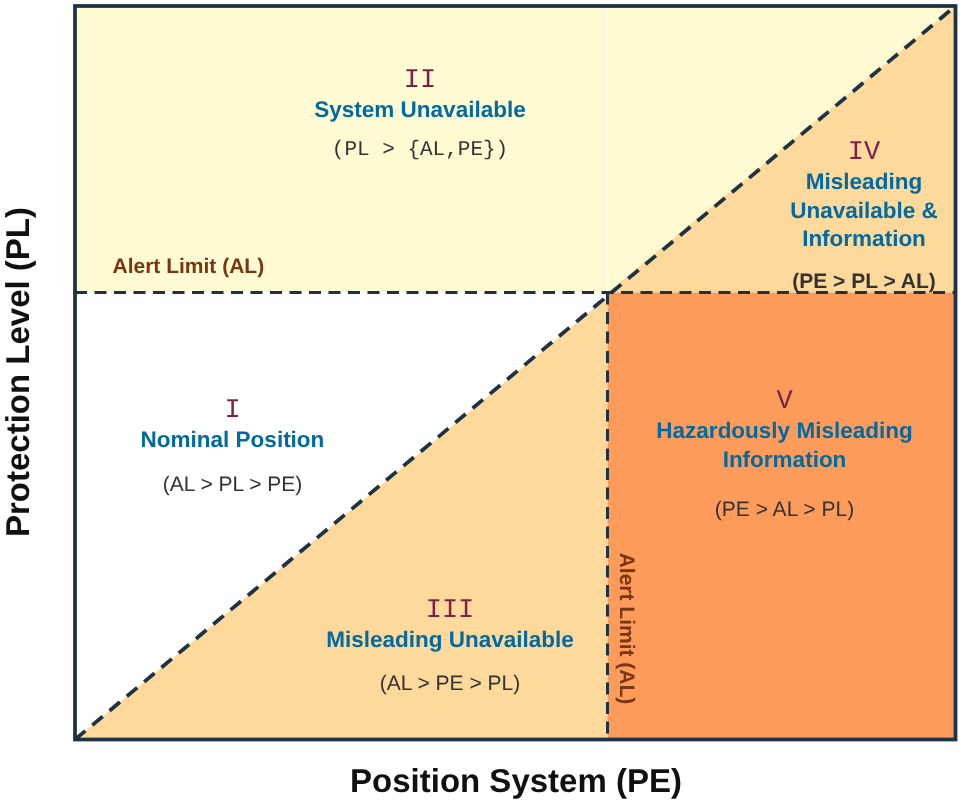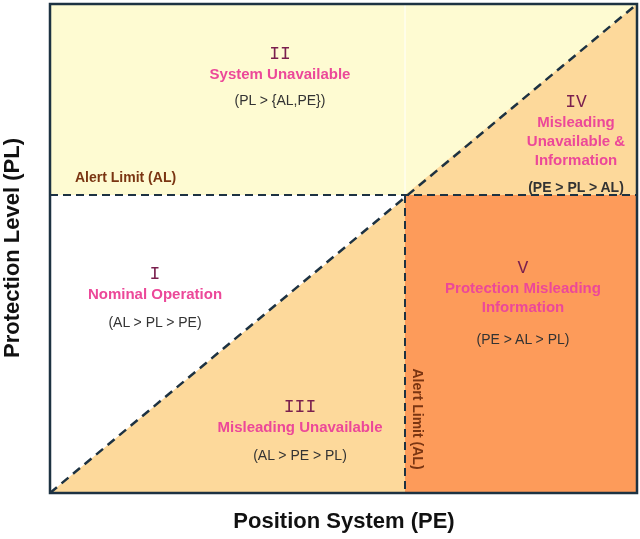--- a/index.html
+++ b/index.html
@@ -1,20 +1,20 @@
 <!DOCTYPE html>
 <html><head>
   <meta charset="utf-8">
   <style>
     html, body { margin: 0; padding: 0; background: #ffffff; }
     body { width: 640px; height: 539px; position: relative; overflow: hidden; font-family: "Liberation Sans", sans-serif; }
     #diagram { position: absolute; left: 0; top: 0; width: 640px; height: 539px; }
     .region-text { position: absolute; text-align: center; color: #3d3d3d; }
     .numeral { font-family: "Liberation Mono", monospace; font-weight: normal; color: #7a1f4e; font-size: 18px; line-height: 20px; }
-    .title { font-weight: bold; font-size: 15px; line-height: 19px; color: #ec4899; }
+    .title { font-weight: bold; font-size: 15px; line-height: 19px; color: #0369a1; }
     .cond { font-size: 14px; line-height: 18px; color: #333; margin-top: 10px; }
     .al-label { position: absolute; font-weight: bold; font-size: 14px; color: #7a3512; white-space: nowrap; }
     .axis-label { position: absolute; font-weight: bold; font-size: 22px; color: #111; white-space: nowrap; }
   </style>
 </head>
 <body>
 
 <svg id="diagram" width="640" height="539" viewBox="0 0 640 539">
 
   <rect x="50" y="4" width="587" height="191" fill="#fefbd2"></rect>
@@ -32,42 +32,42 @@
   <line x1="50" y1="493" x2="637" y2="4" stroke="#1d3242" stroke-width="2.5" stroke-dasharray="9,6"></line>
   <line x1="50" y1="195" x2="637" y2="195" stroke="#1d3242" stroke-width="2" stroke-dasharray="8,5"></line>
   <line x1="405" y1="195" x2="405" y2="493" stroke="#1d3242" stroke-width="2" stroke-dasharray="8,5"></line>
 
   <rect x="50" y="4" width="587" height="489" fill="none" stroke="#1d3242" stroke-width="2.5"></rect>
 </svg>
 
 <div class="region-text" style="left:180px; top:44px; width:200px;">
   <div class="numeral">II</div>
   <div class="title">System Unavailable</div>
-  <div class="cond" style="margin-top:8px;">(PL &gt; {AL,PE})</div>
+  <div class="cond" style="margin-top:8px;font-family:Liberation Mono, monospace;">(PL &gt; {AL,PE})</div>
 </div>
 
 <div class="al-label" style="left:75px; top:169px;">Alert Limit (AL)</div>
 
 <div class="region-text" style="left:512px; top:76px; width:128px;margin-top:16px;">
   <div class="numeral">IV</div>
   <div class="title">Misleading</div>
   <div class="title">Unavailable &amp;</div>
   <div class="title">Information</div>
   <div class="cond" style="margin-top:9px;font-weight:bold;">(PE &gt; PL &gt; AL)</div>
 </div>
 
 <div class="region-text" style="left:55px; top:264px; width:200px;">
   <div class="numeral">I</div>
-  <div class="title">Nominal Operation</div>
+  <div class="title">Nominal Position</div>
   <div class="cond">(AL &gt; PL &gt; PE)</div>
 </div>
 
 <div class="region-text" style="left:412px; top:258px; width:222px;">
   <div class="numeral">V</div>
-  <div class="title">Protection Misleading</div>
+  <div class="title">Hazardously Misleading</div>
   <div class="title">Information</div>
   <div class="cond" style="margin-top:14px;">(PE &gt; AL &gt; PL)</div>
 </div>
 
 <div class="region-text" style="left:195px; top:397px; width:210px;">
   <div class="numeral">III</div>
   <div class="title">Misleading Unavailable</div>
   <div class="cond">(AL &gt; PE &gt; PL)</div>
 </div>
 

